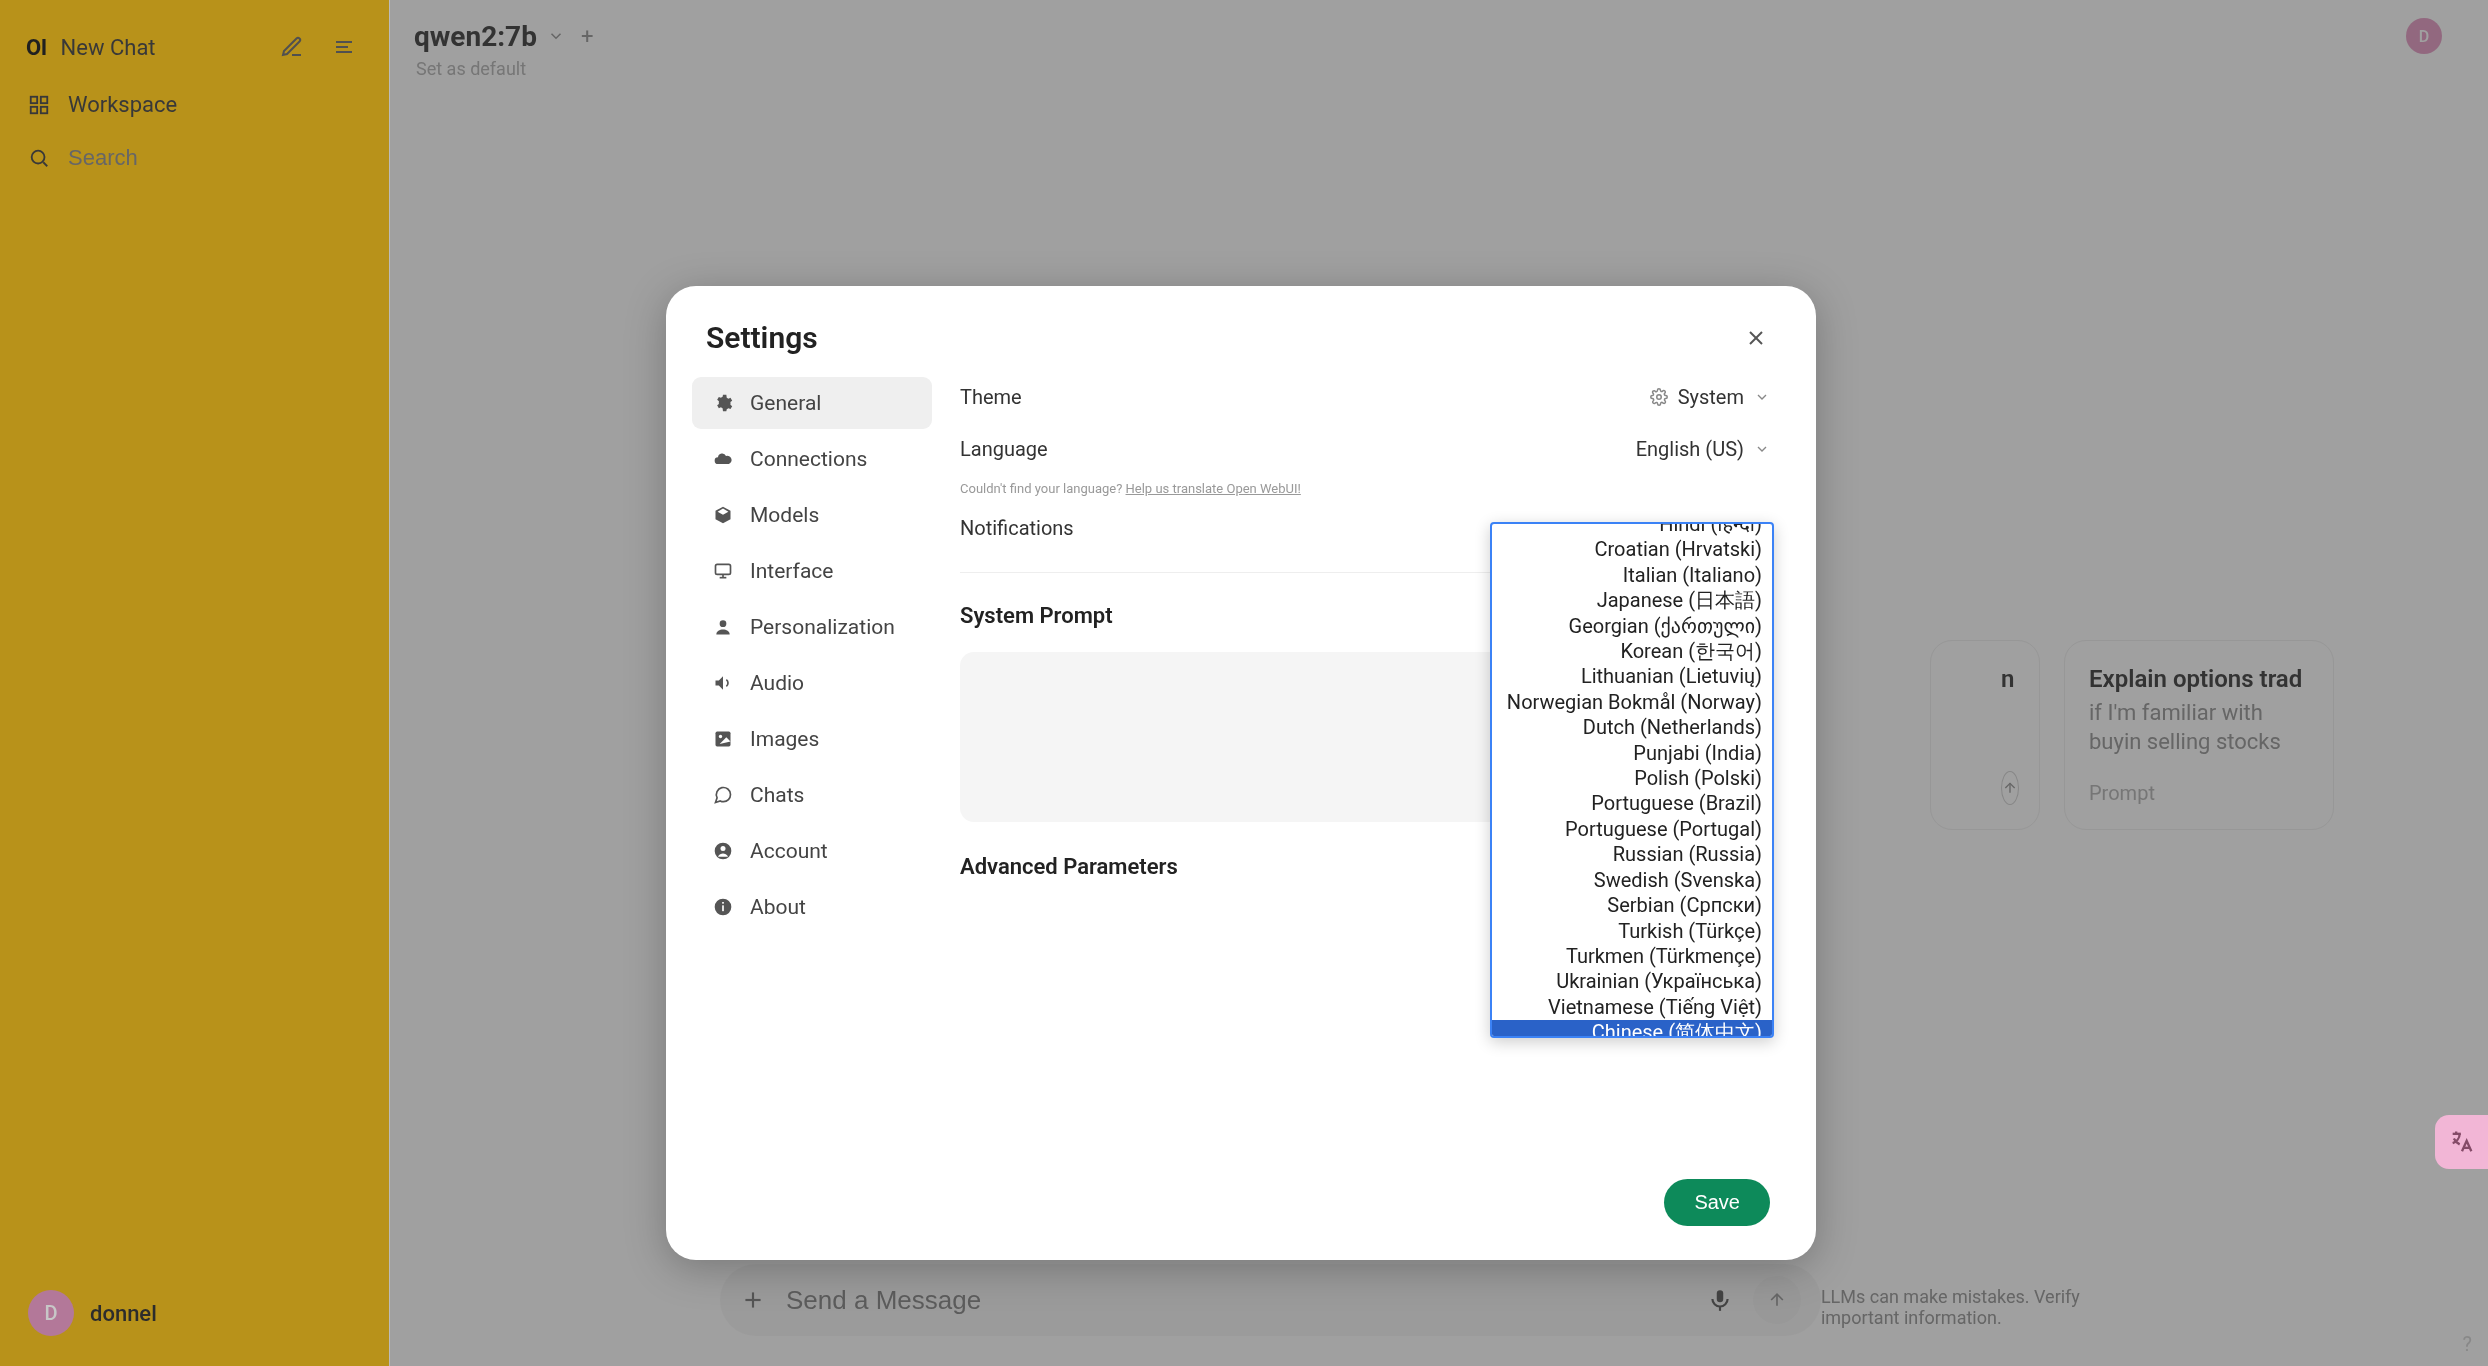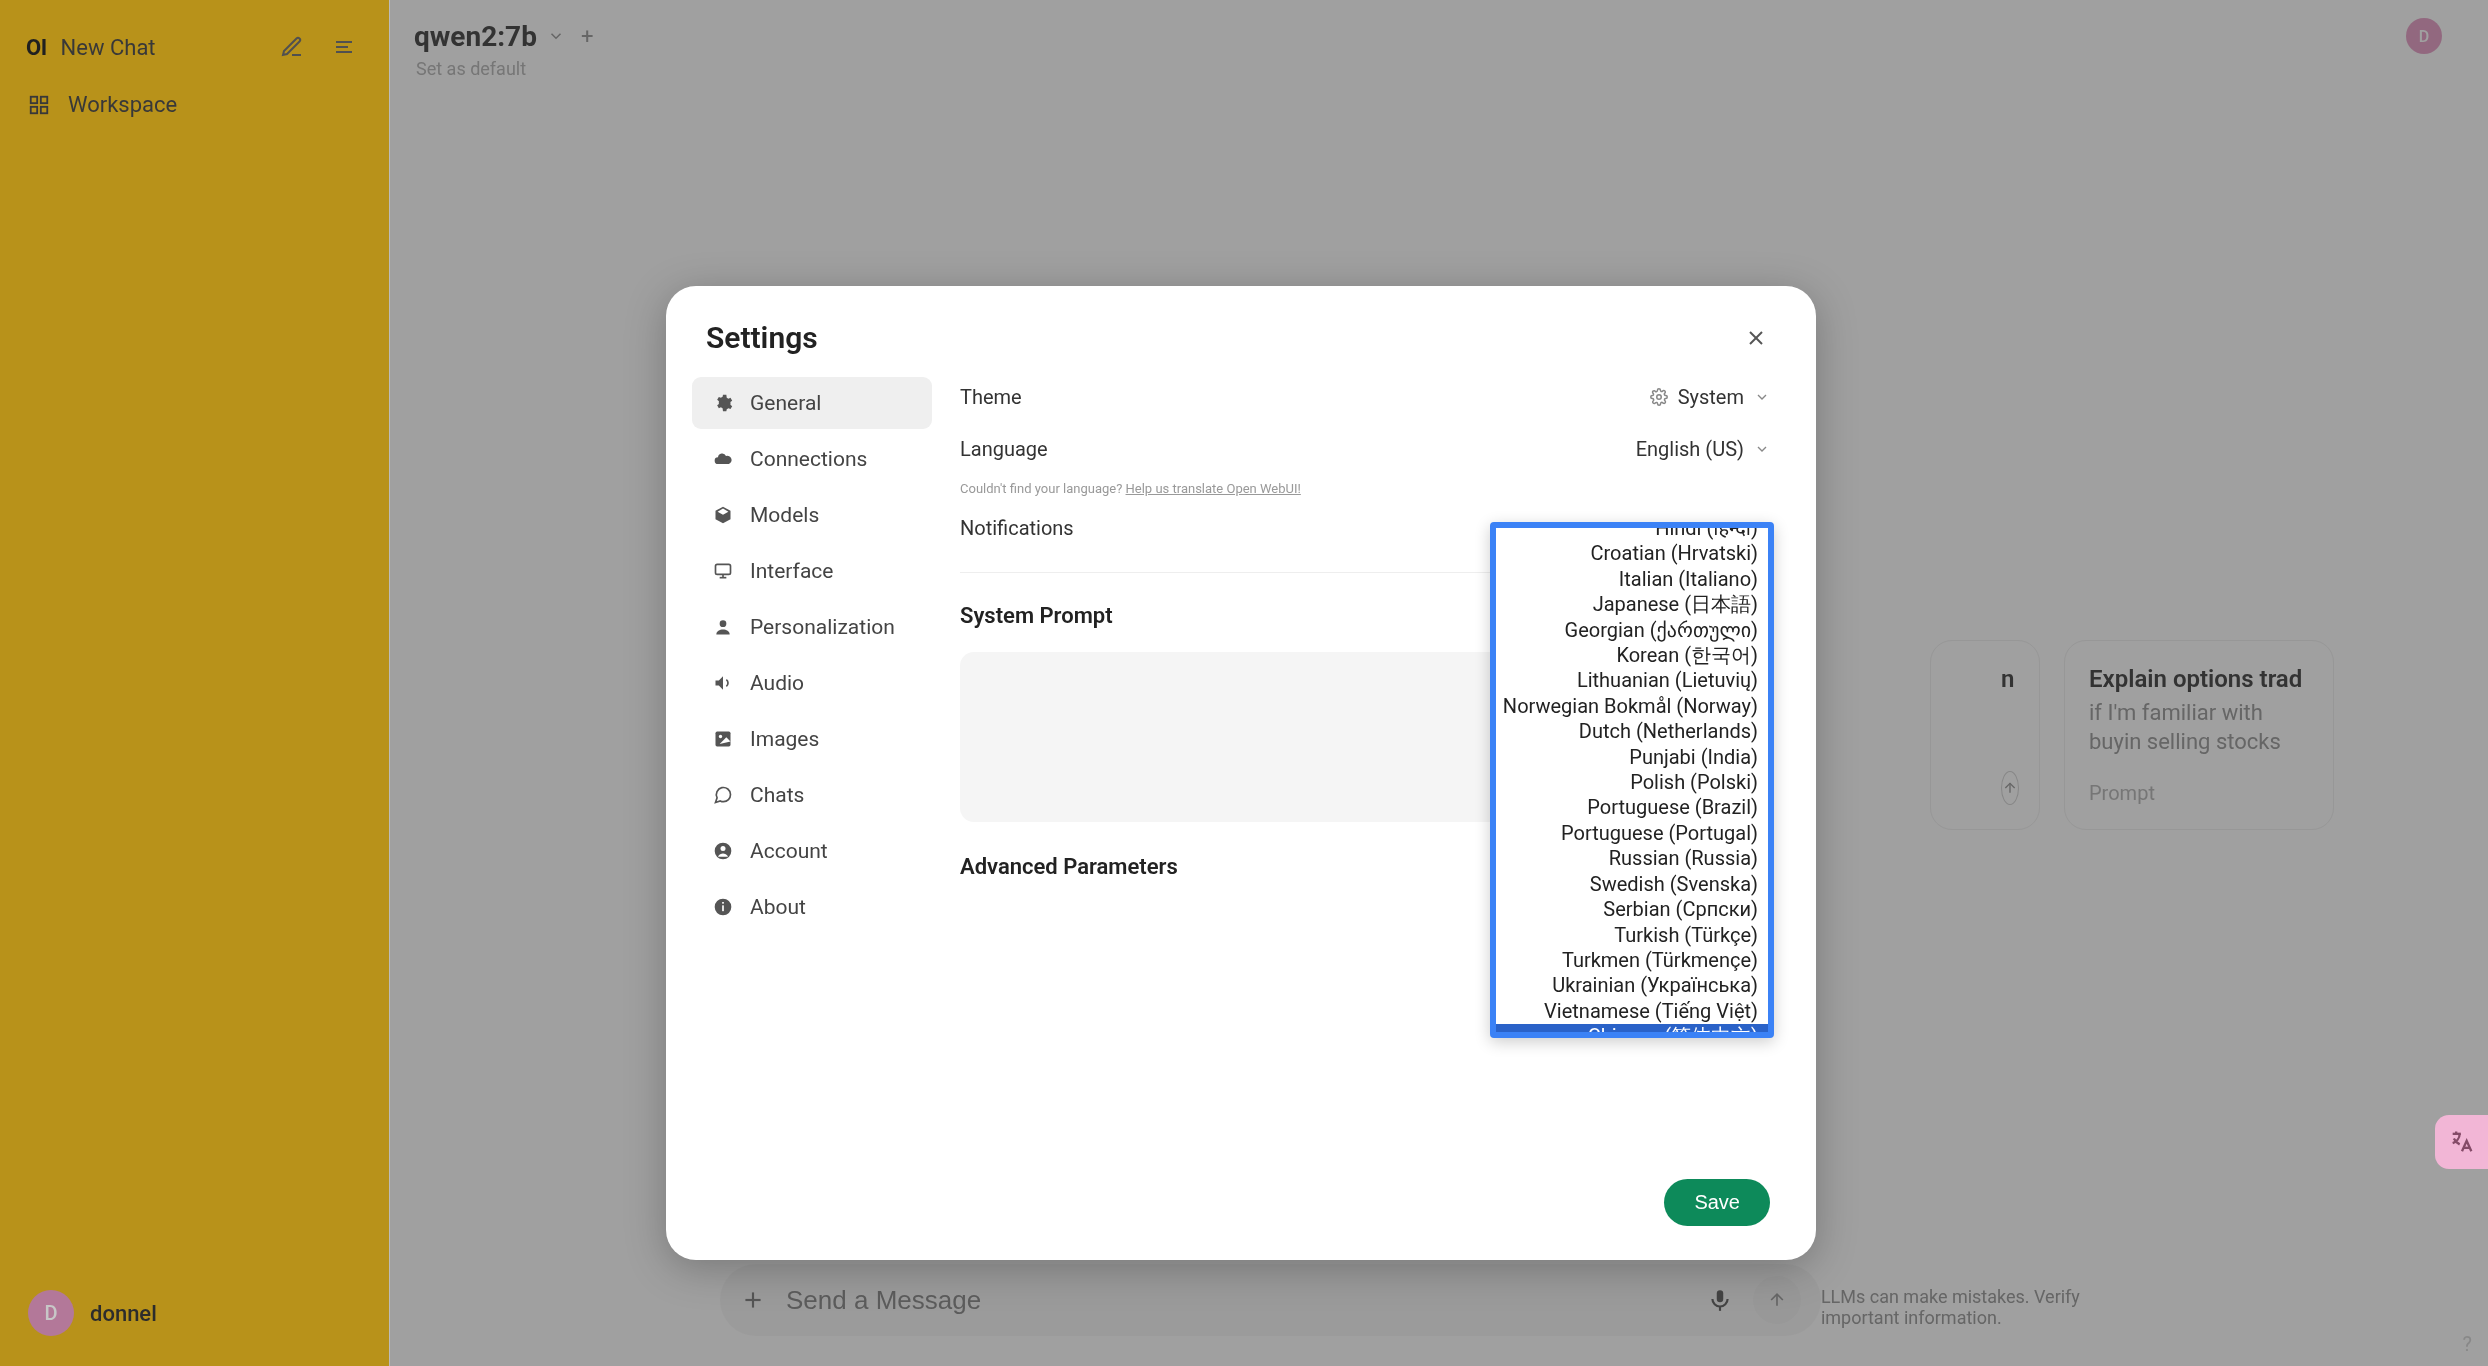--- a/index.html
+++ b/index.html
@@ -64,21 +64,21 @@
   .row-right .chev-d { color: #888; }
   .lang-help { font-size: 13px; color: #999; }
   .lang-help a { color: #999; text-decoration: underline; }
   hr.sep { border: none; border-top: 1px solid #eee; margin: 12px 0 18px; }
   .sys-prompt-label { font-size: 22px; font-weight: 600; color: #222; margin-bottom: 12px; }
   .prompt-box { width: 100%; height: 170px; background: #f5f5f5; border: none; border-radius: 14px; padding: 16px; font-size: 20px; color: #333; resize: none; outline: none; }
   .adv-row { display: flex; align-items: flex-end; justify-content: space-between; font-size: 22px; font-weight: 600; color: #222; margin-top: 20px; }
   .save-btn { align-self: flex-end; margin-top: auto; background: #0d8a5a; color: #fff; font-size: 20px; font-weight: 500; padding: 12px 30px; border-radius: 24px; border: none; cursor: pointer; }
 
   
-  .lang-pop { position: absolute; top: 522px; left: 1490px; width: 284px; height: 516px; background: #fff; border: 6px solid #3b82f6; border-radius: 4px; overflow: hidden; box-shadow: 0 4px 16px rgba(0,0,0,0.2); }
+  .lang-pop { position: absolute; top: 522px; left: 1490px; width: 284px; height: 516px; background: #fff; border: 2px solid #3b82f6; border-radius: 4px; overflow: hidden; box-shadow: 0 4px 16px rgba(0,0,0,0.2); }
   .lang-list { list-style: none; padding: 0; margin: 0; height: 100%; overflow: hidden; display: flex; flex-direction: column; justify-content: flex-start; }
   .lang-opt { text-align: right; padding: 1px 10px 1px 6px; font-size: 20px; color: #222; line-height: 23.4px; cursor: pointer; white-space: nowrap; }
   .lang-opt.cut { margin-top: -12px; }
   .lang-opt.sel { background: #2a62c8; color: #fff; }
 
   
   .assist-fab { position: absolute; right: 0; top: 1115px; width: 53px; height: 54px; background: #f2b6d6; border-top-left-radius: 14px; border-bottom-left-radius: 14px; display: flex; align-items: center; justify-content: center; color: #854b68; }
 
   .help-q { position: absolute; right: 16px; bottom: 10px; font-size: 20px; color: #888; }
 
@@ -108,20 +108,27 @@
       </span>
     </div>
     <div class="sb-item">
       <svg width="22" height="22" viewBox="0 0 24 24" fill="none" stroke="currentColor" stroke-width="2">
           <rect x="3" y="3" width="7" height="7"></rect>
           <rect x="14" y="3" width="7" height="7"></rect>
           <rect x="3" y="14" width="7" height="7"></rect>
           <rect x="14" y="14" width="7" height="7"></rect>
         </svg>
       <span>Workspace</span>
+    </div>
+    <div class="sb-item">
+      <svg width="22" height="22" viewBox="0 0 24 24" fill="none" stroke="currentColor" stroke-width="2">
+          <circle cx="11" cy="11" r="7"></circle>
+          <line x1="21" y1="21" x2="16.65" y2="16.65"></line>
+        </svg>
+      <input class="sb-search-input" placeholder="Search" style="">
     </div>
     <div class="sb-spacer"></div>
     <div class="sb-footer">
       <div class="avatar-circle">D</div>
       <span class="username">donnel</span>
     </div>
   </aside>
 
   <main class="main">
     <div class="main-header">

